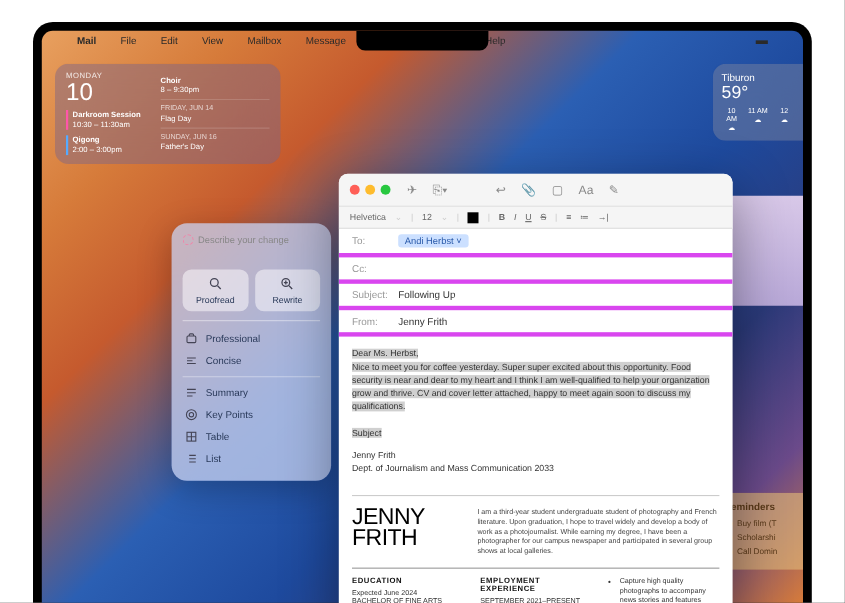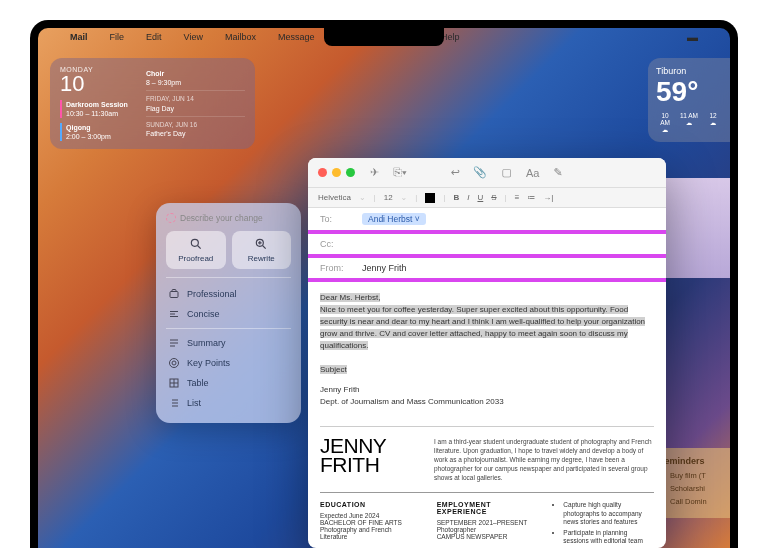--- a/index.html
+++ b/index.html
@@ -17,33 +17,33 @@
 .calday{font-size:7px;opacity:0.85;letter-spacing:0.5px}
 .calnum{font-size:22px;font-weight:300;line-height:1}
 .calev{margin-top:5px;border-left:2px solid #f5a;padding-left:4px;font-size:7px;line-height:1.3}
 .calev2{border-left-color:#5af}
 .calright{flex:1;font-size:7px}
 .calritem{padding:3px 0;border-bottom:1px solid rgba(255,255,255,0.15);line-height:1.3}
 .calrday{opacity:0.7;font-size:6.5px}
 
 .weather{position:absolute;top:30px;right:0;width:82px;background:rgba(120,130,160,0.5);backdrop-filter:blur(20px);border-radius:12px 0 0 12px;padding:8px;color:#fff;font-size:8px}
 .wloc{font-size:9px}
-.wtemp{font-size:28px;font-weight:700}
+.wtemp{font-size:16px;font-weight:400}
 .wrow{display:flex;gap:6px;margin-top:4px;font-size:6.5px;text-align:center}
 .wrow div{flex:1}
 
 .reminders{position:absolute;bottom:30px;right:0;width:80px;background:rgba(230,190,120,0.6);backdrop-filter:blur(20px);border-radius:12px 0 0 12px;padding:8px;color:#5a3a1a;font-size:8px}
 .remtitle{font-weight:600;margin-bottom:5px;font-size:9px}
 .remitem{display:flex;align-items:center;gap:4px;margin-bottom:4px;font-size:7.5px}
 .remcircle{width:8px;height:8px;border:1.5px solid #e8a040;border-radius:50%;flex-shrink:0}
 
 .photow{position:absolute;top:150px;right:0;width:78px;height:100px;background:linear-gradient(180deg,#d8c8e8,#c8b8e0,#b8a8d8);border-radius:12px 0 0 12px}
 
 .wtpanel{position:absolute;top:175px;left:118px;width:145px;background:rgba(200,210,240,0.75);backdrop-filter:blur(30px);border-radius:14px;padding:10px;font-size:9px;color:#2a3a5a;box-shadow:0 8px 30px rgba(0,0,0,0.25)}
-.wtdesc{display:flex;align-items:center;gap:4px;color:#888;font-size:8.5px;margin-bottom:8px}
+.wtdesc{display:flex;align-items:center;gap:4px;color:#888;font-size:8.5px;margin-bottom:22px}
 .wtdesc::before{content:"";width:8px;height:8px;border:1.5px dashed #e8a;border-radius:50%}
 .wtbtns{display:flex;gap:6px;margin-bottom:8px}
 .wtbtn{flex:1;background:rgba(255,255,255,0.5);border-radius:8px;padding:6px 4px;text-align:center;font-size:8px;cursor:pointer}
 .wtbtn svg{display:block;margin:0 auto 3px}
 .wtlist{border-top:1px solid rgba(255,255,255,0.4);padding-top:6px}
 .wtitem{display:flex;align-items:center;gap:7px;padding:4px 2px;font-size:9px;cursor:pointer}
 .wtitem svg{flex-shrink:0}
 .wtdiv{border-top:1px solid rgba(255,255,255,0.4);margin:4px 0}
 
 .mail{position:absolute;top:130px;left:270px;width:358px;background:#fff;border-radius:8px;box-shadow:0 15px 50px rgba(0,0,0,0.4);overflow:hidden;font-size:9px;color:#333}
@@ -224,20 +224,24 @@
       <span>→|</span>
     </div>
     <div class="mhdr">
           <label>To:</label>
           <span class="token"><span>Andi Herbst</span> ˅</span>
         </div>
     <div class="mhdr">
           <label>Cc:</label>
         </div>
     <div class="mhdr">
+          <label>Subject:</label>
+          <span>Following Up</span>
+        </div>
+    <div class="mhdr">
           <label>From:</label>
           <span>Jenny Frith</span>
         </div>
     <div class="mbody">
       <span class="sel">Dear Ms. Herbst,</span><br>
       <span class="sel">Nice to meet you for coffee yesterday. Super super excited about this opportunity. Food security is near and dear to my heart and I think I am well-qualified to help your organization grow and thrive. CV and cover letter attached, happy to meet again soon to discuss my qualifications.</span><br><br>
       <span class="sel">Subject</span>
       <div class="sig">
         <div>Jenny Frith</div>
         <div>Dept. of Journalism and Mass Communication 2033</div>

